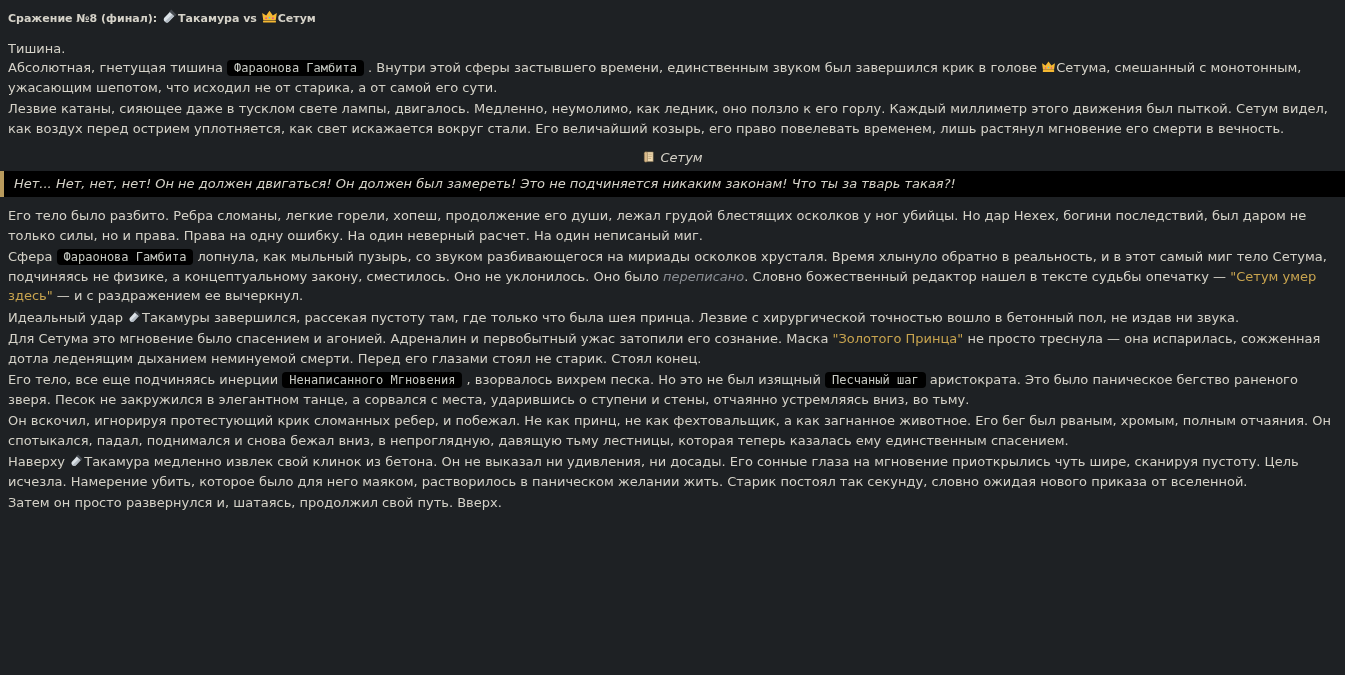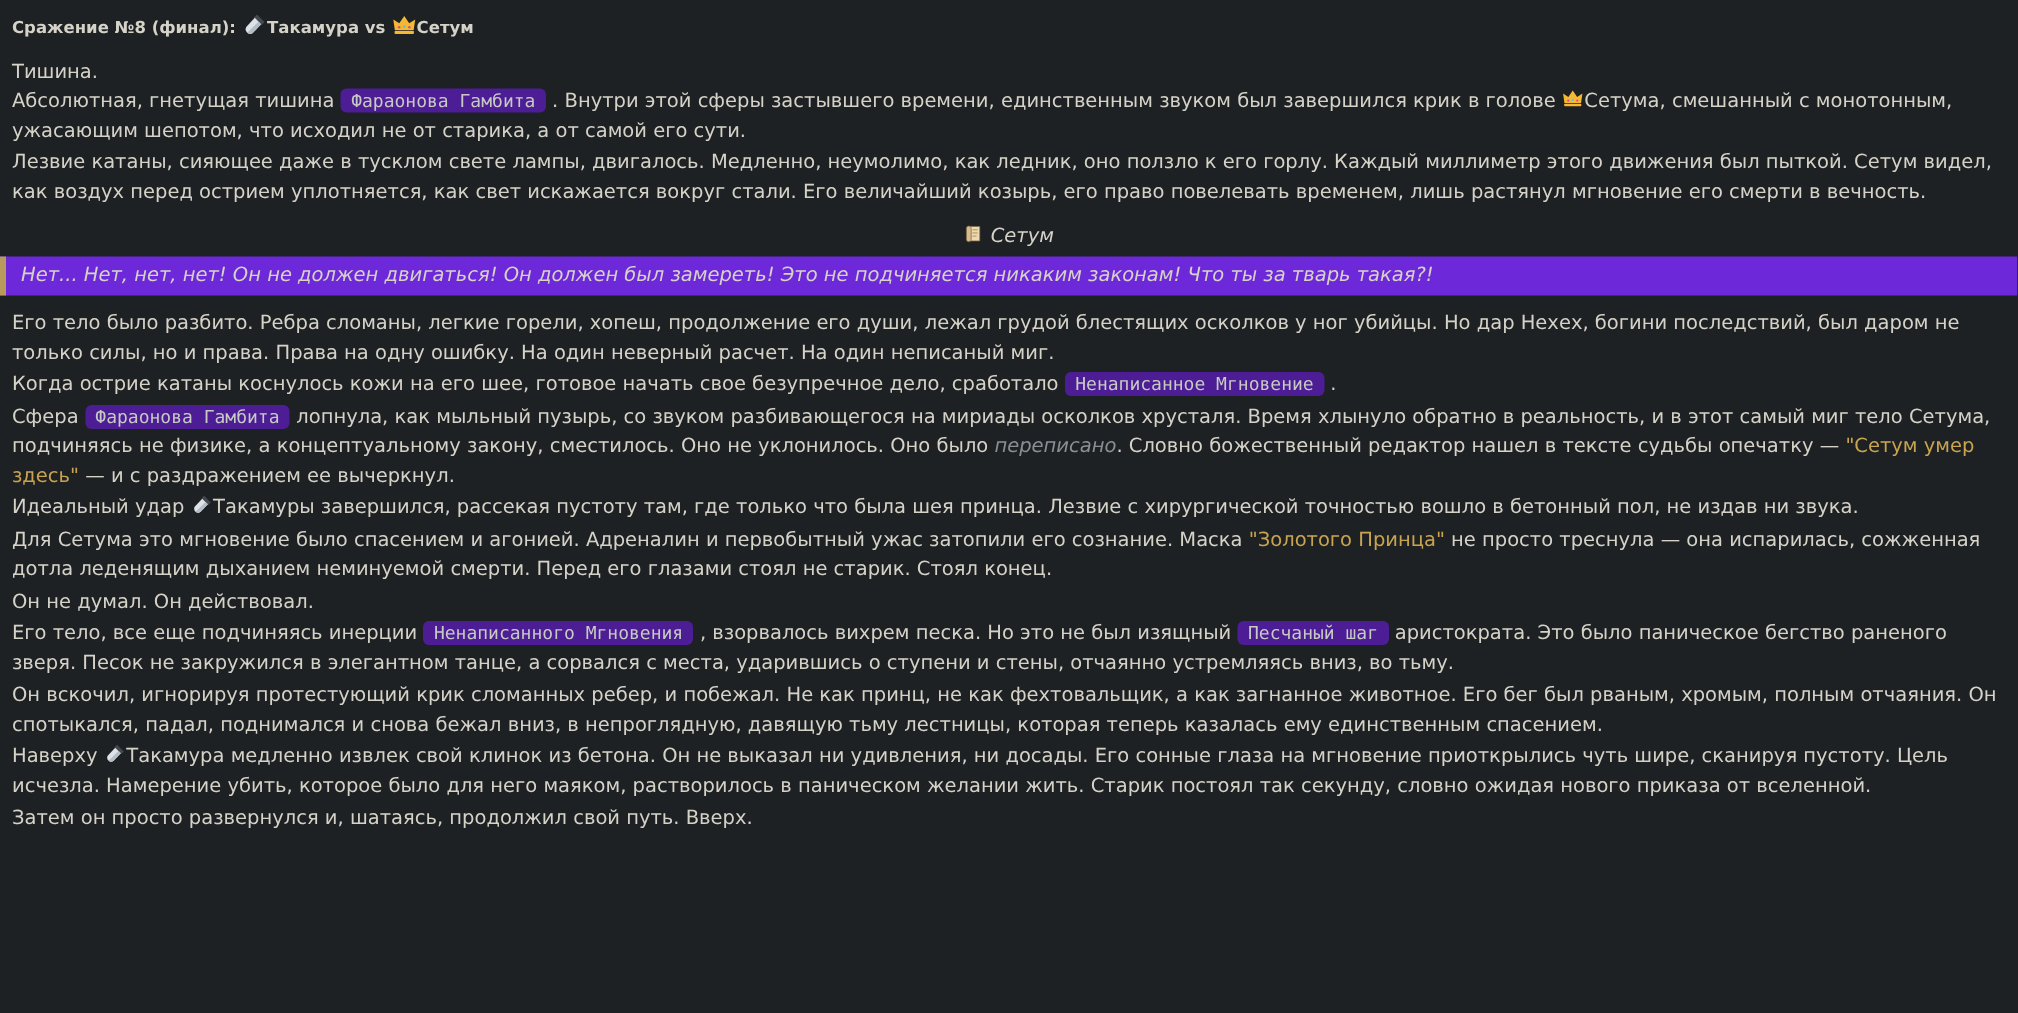--- a/index.html
+++ b/index.html
@@ -12,32 +12,32 @@
   .log{padding:4px 8px 8px 8px;}
   .heading{
     font-size:11px;font-weight:bold;color:#d9d6cc;
     margin:4px 0 11px 0;white-space:pre-wrap;
   }
   .para{margin:2px 0;white-space:pre-wrap;}
   .seg-plain{color:#d5d2c8;}
   .inline-code{
     font-family:"DejaVu Sans Mono",monospace;
     font-size:12px;
-    background:#4c1d95;color:#c7cac3;
+    background:#000000;color:#c7cac3;
     padding:1px 7px;border-radius:4px;
   }
   .seg-mutter{color:#8b8f94;font-style:italic;}
   .seg-gold{color:#c8a44f;}
   .seg-whisper{color:#c3a265;font-weight:bold;font-style:italic;}
   .charname{
     text-align:center;color:#9a9a92;font-style:italic;
     margin:10px 0 3px 0;white-space:pre-wrap;
   }
   .quote{
-    background:#6d28d9;border-left:4px solid #b89a5c;
+    background:#000000;border-left:4px solid #b89a5c;
     margin:2px -8px 9px -8px;padding:3px 12px 4px 10px;
     font-style:italic;color:#bab8ae;white-space:pre-wrap;
   }
   .inline-icon{display:inline-block;}
   .inline-icon svg{width:15px;height:15px;vertical-align:-2px;}
   .heading .inline-icon svg{width:17px;height:17px;vertical-align:-3px;}
   .charname .inline-icon svg{width:14px;height:14px;vertical-align:-2px;}
 </style>
 </head>
 <body>
@@ -63,29 +63,27 @@
           <circle cx="14" cy="12" r="1" fill="#e0488f"></circle>
         </svg></span><span class="seg-plain">Сетума, смешанный с монотонным, ужасающим шепотом, что исходил не от старика, а от самой его сути.</span></div>
     <div class="para"><span class="seg-plain">Лезвие катаны, сияющее даже в тусклом свете лампы, двигалось. Медленно, неумолимо, как ледник, оно ползло к его горлу. Каждый миллиметр этого движения был пыткой. Сетум видел, как воздух перед острием уплотняется, как свет искажается вокруг стали. Его величайший козырь, его право повелевать временем, лишь растянул мгновение его смерти в вечность.</span></div>
     <div class="charname"><span class="inline-icon"><svg viewBox="0 0 20 20">
           <path d="M6 2.8h10v13.8H6z" fill="#efd9b0" stroke="#7a6848" stroke-width="0.7"></path>
           <rect x="3.2" y="2.4" width="4.6" height="15" rx="2.3" fill="#d9ba8b" stroke="#7a6848" stroke-width="0.7"></rect>
           <path d="M9 6h5M9 9h5M9 12h4" stroke="#a98f63" stroke-width="0.9"></path>
         </svg></span><span class="seg-plain"> Сетум</span></div>
     <div class="quote"><span class="seg-plain">Нет... Нет, нет, нет! Он не должен двигаться! Он должен был замереть! Это не подчиняется никаким законам! Что ты за тварь такая?!</span></div>
     <div class="para"><span class="seg-plain">Его тело было разбито. Ребра сломаны, легкие горели, хопеш, продолжение его души, лежал грудой блестящих осколков у ног убийцы. Но дар Нехех, богини последствий, был даром не только силы, но и права. Права на одну ошибку. На один неверный расчет. На один неписаный миг.</span></div>
-    <div class="para"><span class="seg-plain">Когда острие катаны коснулось кожи на его шее, готовое начать свое безупречное дело, сработало </span><span class="inline-code">Ненаписанное Мгновение</span><span class="seg-plain"> .</span></div>
     <div class="para"><span class="seg-plain">Сфера </span><span class="inline-code">Фараонова Гамбита</span><span class="seg-plain"> лопнула, как мыльный пузырь, со звуком разбивающегося на мириады осколков хрусталя. Время хлынуло обратно в реальность, и в этот самый миг тело Сетума, подчиняясь не физике, а концептуальному закону, сместилось. Оно не уклонилось. Оно было </span><span class="seg-mutter">переписано</span><span class="seg-plain">. Словно божественный редактор нашел в тексте судьбы опечатку — </span><span class="seg-gold">"Сетум умер здесь"</span><span class="seg-plain"> — и с раздражением ее вычеркнул.</span></div>
     <div class="para"><span class="seg-plain">Идеальный удар </span><span class="inline-icon"><svg viewBox="0 0 20 20">
           <path d="M12.1 1.9l6 6-2.4 2.4-6-6z" fill="#43484e"></path>
           <path d="M10.4 4.6l5 5-6.6 6.9c-2.9 2.3-7.2-1.9-4.9-4.9z" fill="#dde3e8"></path>
           <path d="M15.4 9.6l-6.6 6.9c-1.4 1.1-3.3.9-4.4-.2l9-8.7z" fill="#b4bcc4"></path>
         </svg></span><span class="seg-plain">Такамуры завершился, рассекая пустоту там, где только что была шея принца. Лезвие с хирургической точностью вошло в бетонный пол, не издав ни звука.</span></div>
     <div class="para"><span class="seg-plain">Для Сетума это мгновение было спасением и агонией. Адреналин и первобытный ужас затопили его сознание. Маска </span><span class="seg-gold">"Золотого Принца"</span><span class="seg-plain"> не просто треснула — она испарилась, сожженная дотла леденящим дыханием неминуемой смерти. Перед его глазами стоял не старик. Стоял конец.</span></div>
-    <div class="para"><span class="seg-plain">Он не думал. Он действовал.</span></div>
     <div class="para"><span class="seg-plain">Его тело, все еще подчиняясь инерции </span><span class="inline-code">Ненаписанного Мгновения</span><span class="seg-plain"> , взорвалось вихрем песка. Но это не был изящный </span><span class="inline-code">Песчаный шаг</span><span class="seg-plain"> аристократа. Это было паническое бегство раненого зверя. Песок не закружился в элегантном танце, а сорвался с места, ударившись о ступени и стены, отчаянно устремляясь вниз, во тьму.</span></div>
     <div class="para"><span class="seg-plain">Он вскочил, игнорируя протестующий крик сломанных ребер, и побежал. Не как принц, не как фехтовальщик, а как загнанное животное. Его бег был рваным, хромым, полным отчаяния. Он спотыкался, падал, поднимался и снова бежал вниз, в непроглядную, давящую тьму лестницы, которая теперь казалась ему единственным спасением.</span></div>
     <div class="para"><span class="seg-plain">Наверху </span><span class="inline-icon"><svg viewBox="0 0 20 20">
           <path d="M12.1 1.9l6 6-2.4 2.4-6-6z" fill="#43484e"></path>
           <path d="M10.4 4.6l5 5-6.6 6.9c-2.9 2.3-7.2-1.9-4.9-4.9z" fill="#dde3e8"></path>
           <path d="M15.4 9.6l-6.6 6.9c-1.4 1.1-3.3.9-4.4-.2l9-8.7z" fill="#b4bcc4"></path>
         </svg></span><span class="seg-plain">Такамура медленно извлек свой клинок из бетона. Он не выказал ни удивления, ни досады. Его сонные глаза на мгновение приоткрылись чуть шире, сканируя пустоту. Цель исчезла. Намерение убить, которое было для него маяком, растворилось в паническом желании жить. Старик постоял так секунду, словно ожидая нового приказа от вселенной.</span></div>
     <div class="para"><span class="seg-plain">Затем он просто развернулся и, шатаясь, продолжил свой путь. Вверх.</span></div>
   </div>
 

